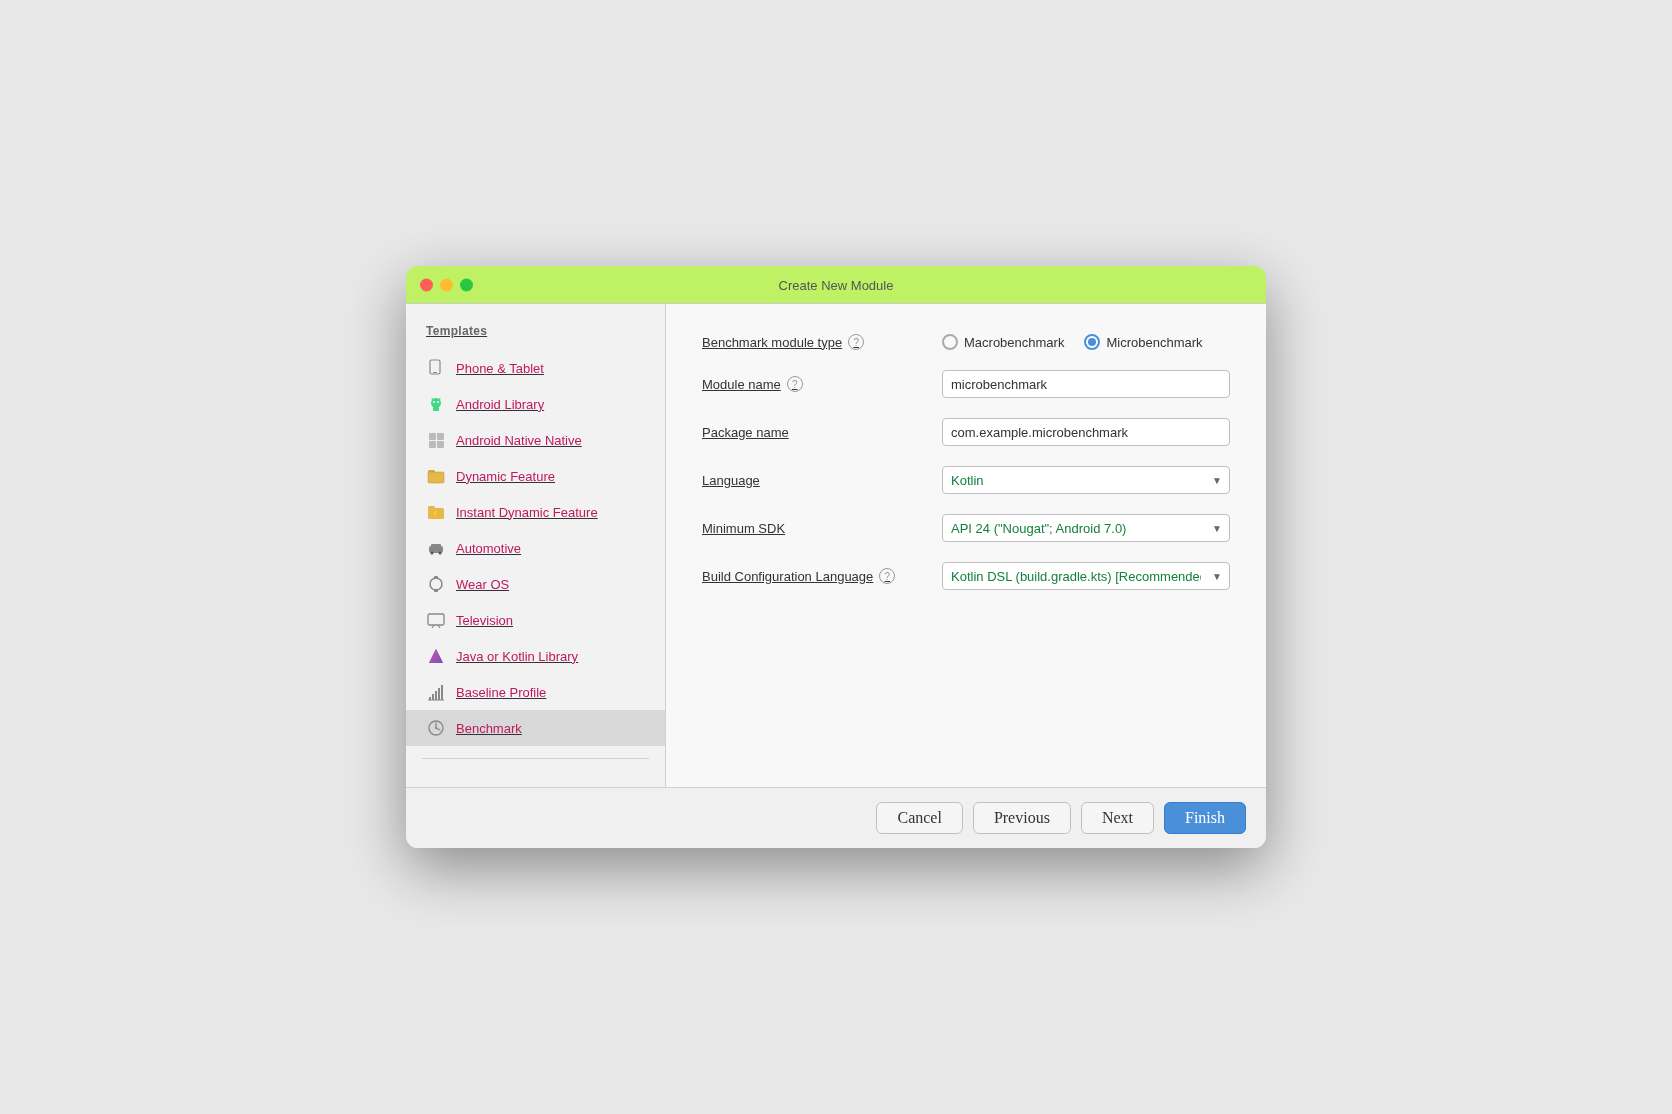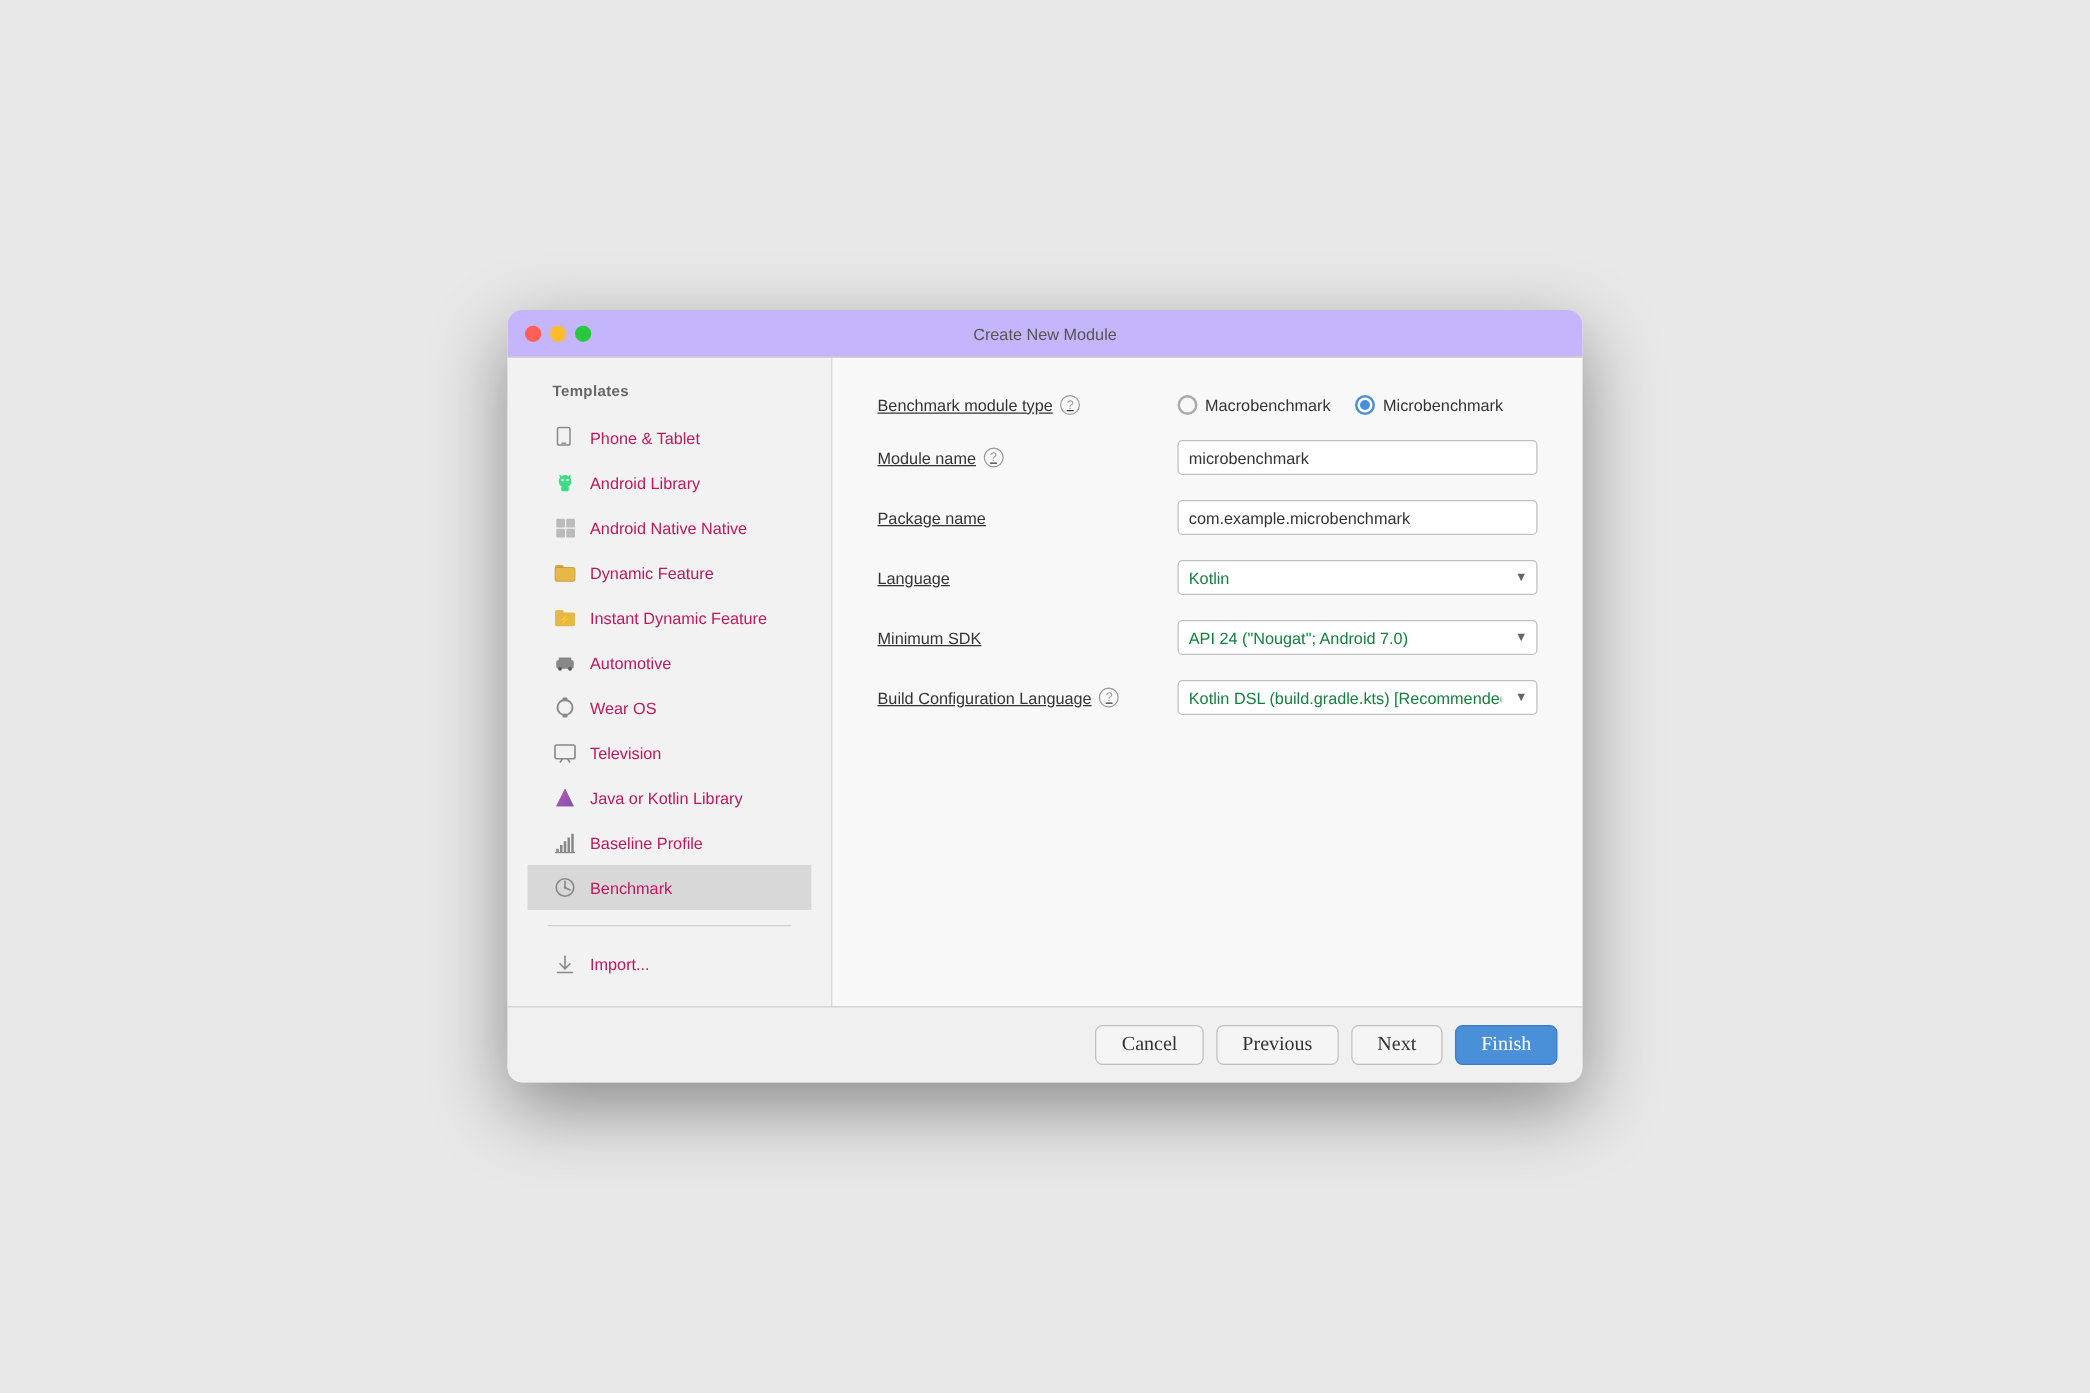--- a/index.html
+++ b/index.html
@@ -16,21 +16,21 @@
     .dialog {
       width: 860px;
       background: #f2f2f2;
       border-radius: 12px;
       box-shadow: 0 20px 60px rgba(0,0,0,0.4);
       overflow: hidden;
       display: flex;
       flex-direction: column;
     }
     .title-bar {
-      background: #c4b5fd;
+      background: #bef264;
       padding: 12px 16px 10px;
       display: flex;
       align-items: center;
       justify-content: center;
       position: relative;
       border-bottom: 1px solid #ccc;
     }
     .window-controls {
       position: absolute;
       left: 14px;
@@ -55,23 +55,24 @@
       color: #555;
     }
     .dialog-body {
       display: flex;
       flex: 1;
     }
     .sidebar {
       width: 260px;
       background: #f2f2f2;
       border-right: 1px solid #d0d0d0;
-      padding: 16px 16px;
+      padding: 16px 0;
       display: flex;
       flex-direction: column;
+      text-decoration: underline;
     }
     .sidebar-title {
       font-size: 12px;
       font-weight: 600;
       color: #666;
       padding: 4px 20px 12px;
       letter-spacing: 0.3px;
     }
     .sidebar-item {
       display: flex;
@@ -383,30 +384,20 @@
             <path d="M9 9 L9 4" stroke="#888" stroke-width="1.3" stroke-linecap="round"></path>
             <path d="M9 9 L13 11" stroke="#888" stroke-width="1.3" stroke-linecap="round"></path>
             <circle cx="9" cy="9" r="1" fill="#888"></circle>
           </svg>
         </span>
         <span>Benchmark</span>
       </div>
 
       <div class="sidebar-divider"></div>
 
-      <div class="sidebar-item">
-        <span class="sidebar-icon">
-          <svg width="18" height="18" viewBox="0 0 18 18" fill="none">
-            <polyline points="9,3 9,13" stroke="#888" stroke-width="1.3" stroke-linecap="round"></polyline>
-            <polyline points="5,9 9,13 13,9" stroke="#888" stroke-width="1.3" stroke-linecap="round" fill="none"></polyline>
-            <line x1="3" y1="16" x2="15" y2="16" stroke="#888" stroke-width="1.3" stroke-linecap="round"></line>
-          </svg>
-        </span>
-        <span>Import...</span>
-      </div>
     </div>
 
     <div class="main-content">
 
       <div class="form-row">
         <div class="form-label">
           <span>Benchmark module type</span>
           <span class="help-icon">?</span>
         </div>
         <div class="form-control radio-group">

